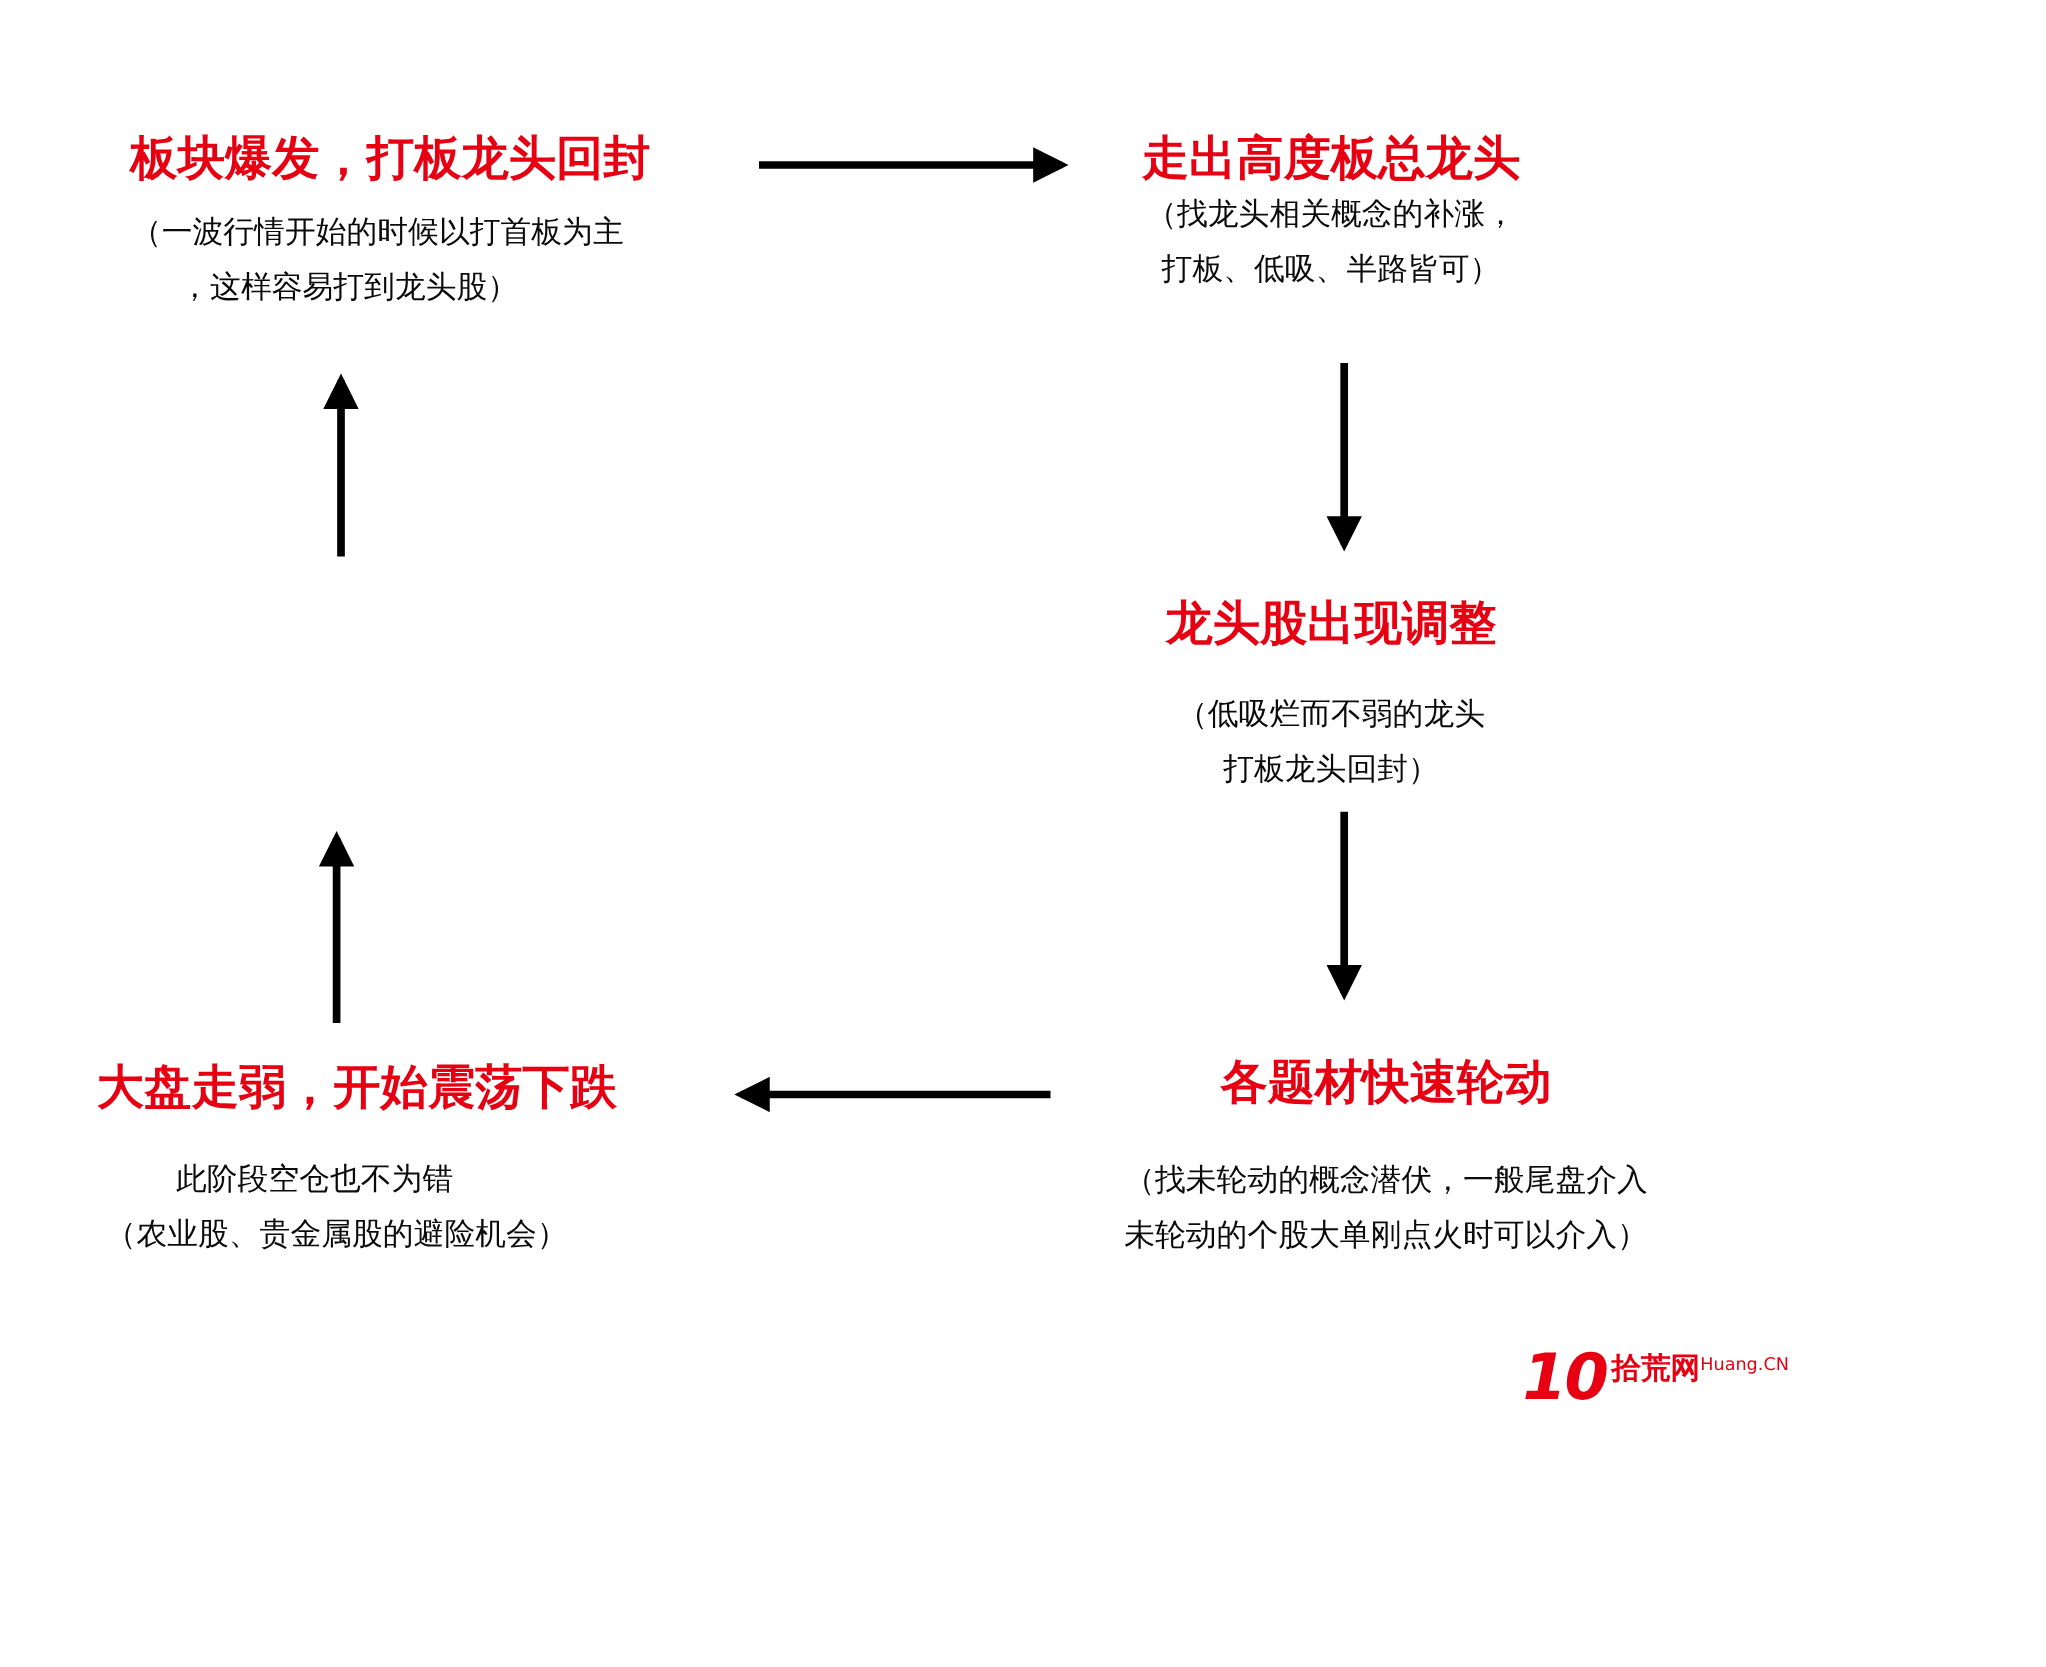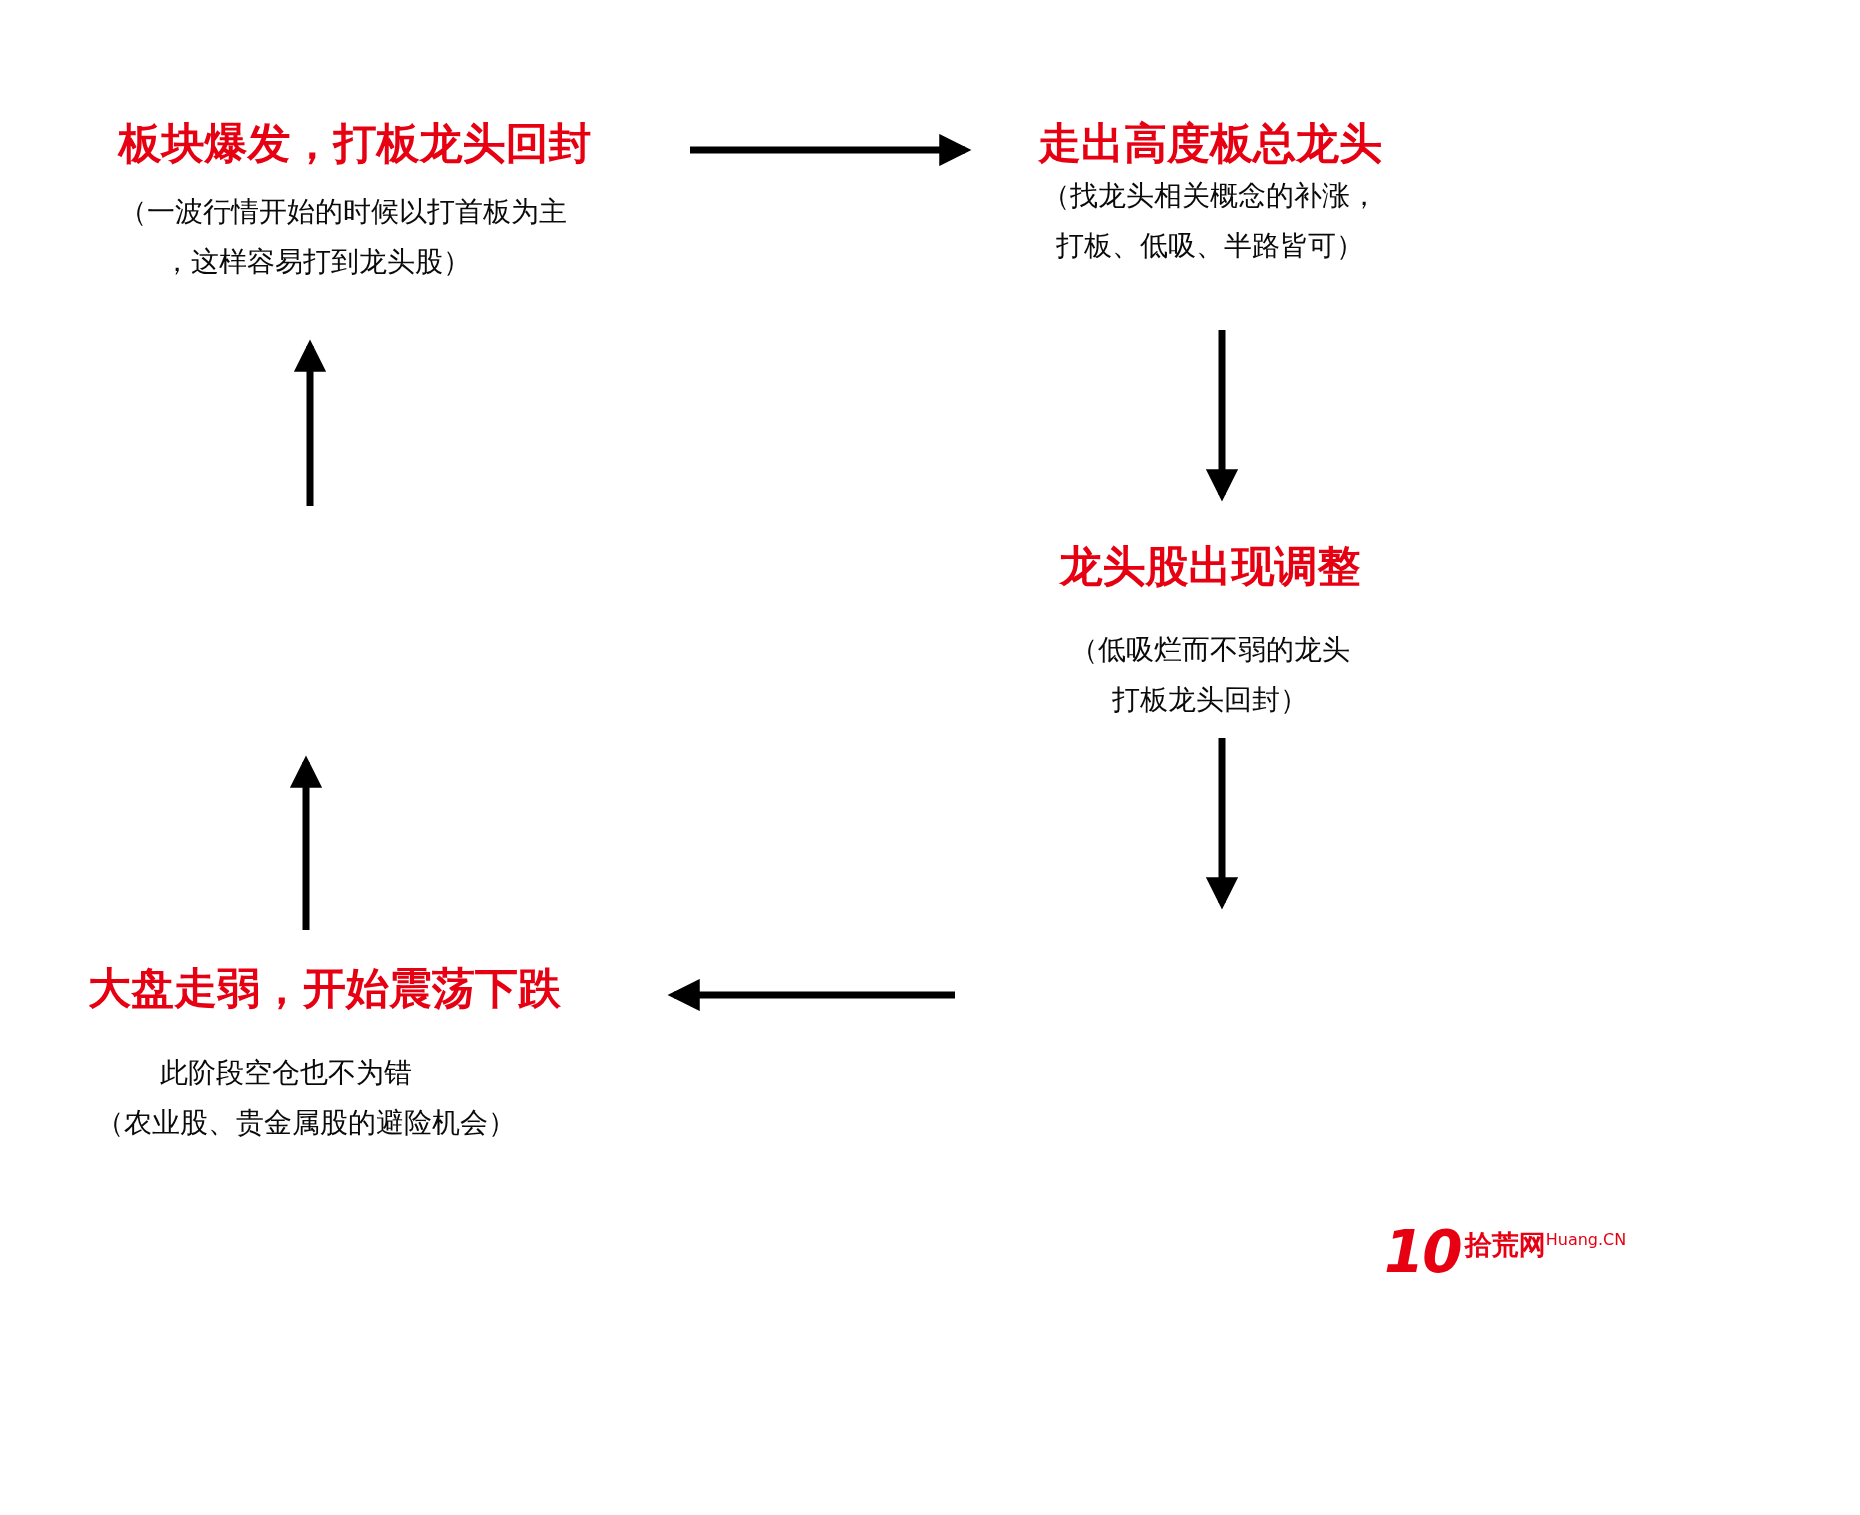--- a/index.html
+++ b/index.html
@@ -131,20 +131,25 @@
     <div class="node-sub sub-1">（找龙头相关概念的补涨，</div>
     <div class="node-sub sub-2">打板、低吸、半路皆可）</div>
   </div>
 
   <div class="node" id="node-2">
     <div class="node-title">龙头股出现调整</div>
     <div class="node-sub sub-1">（低吸烂而不弱的龙头</div>
     <div class="node-sub sub-2">打板龙头回封）</div>
   </div>
 
+  <div class="node" id="node-3">
+    <div class="node-title">各题材快速轮动</div>
+    <div class="node-sub sub-1">（找未轮动的概念潜伏，一般尾盘介入</div>
+    <div class="node-sub sub-2">未轮动的个股大单刚点火时可以介入）</div>
+  </div>
 
   <div class="node" id="node-4">
     <div class="node-title">大盘走弱，开始震荡下跌</div>
     <div class="node-sub sub-2">此阶段空仓也不为错</div>
     <div class="node-sub sub-1">（农业股、贵金属股的避险机会）</div>
   </div>
 
 
   <div class="watermark">
     <span class="wm-number">10</span>

